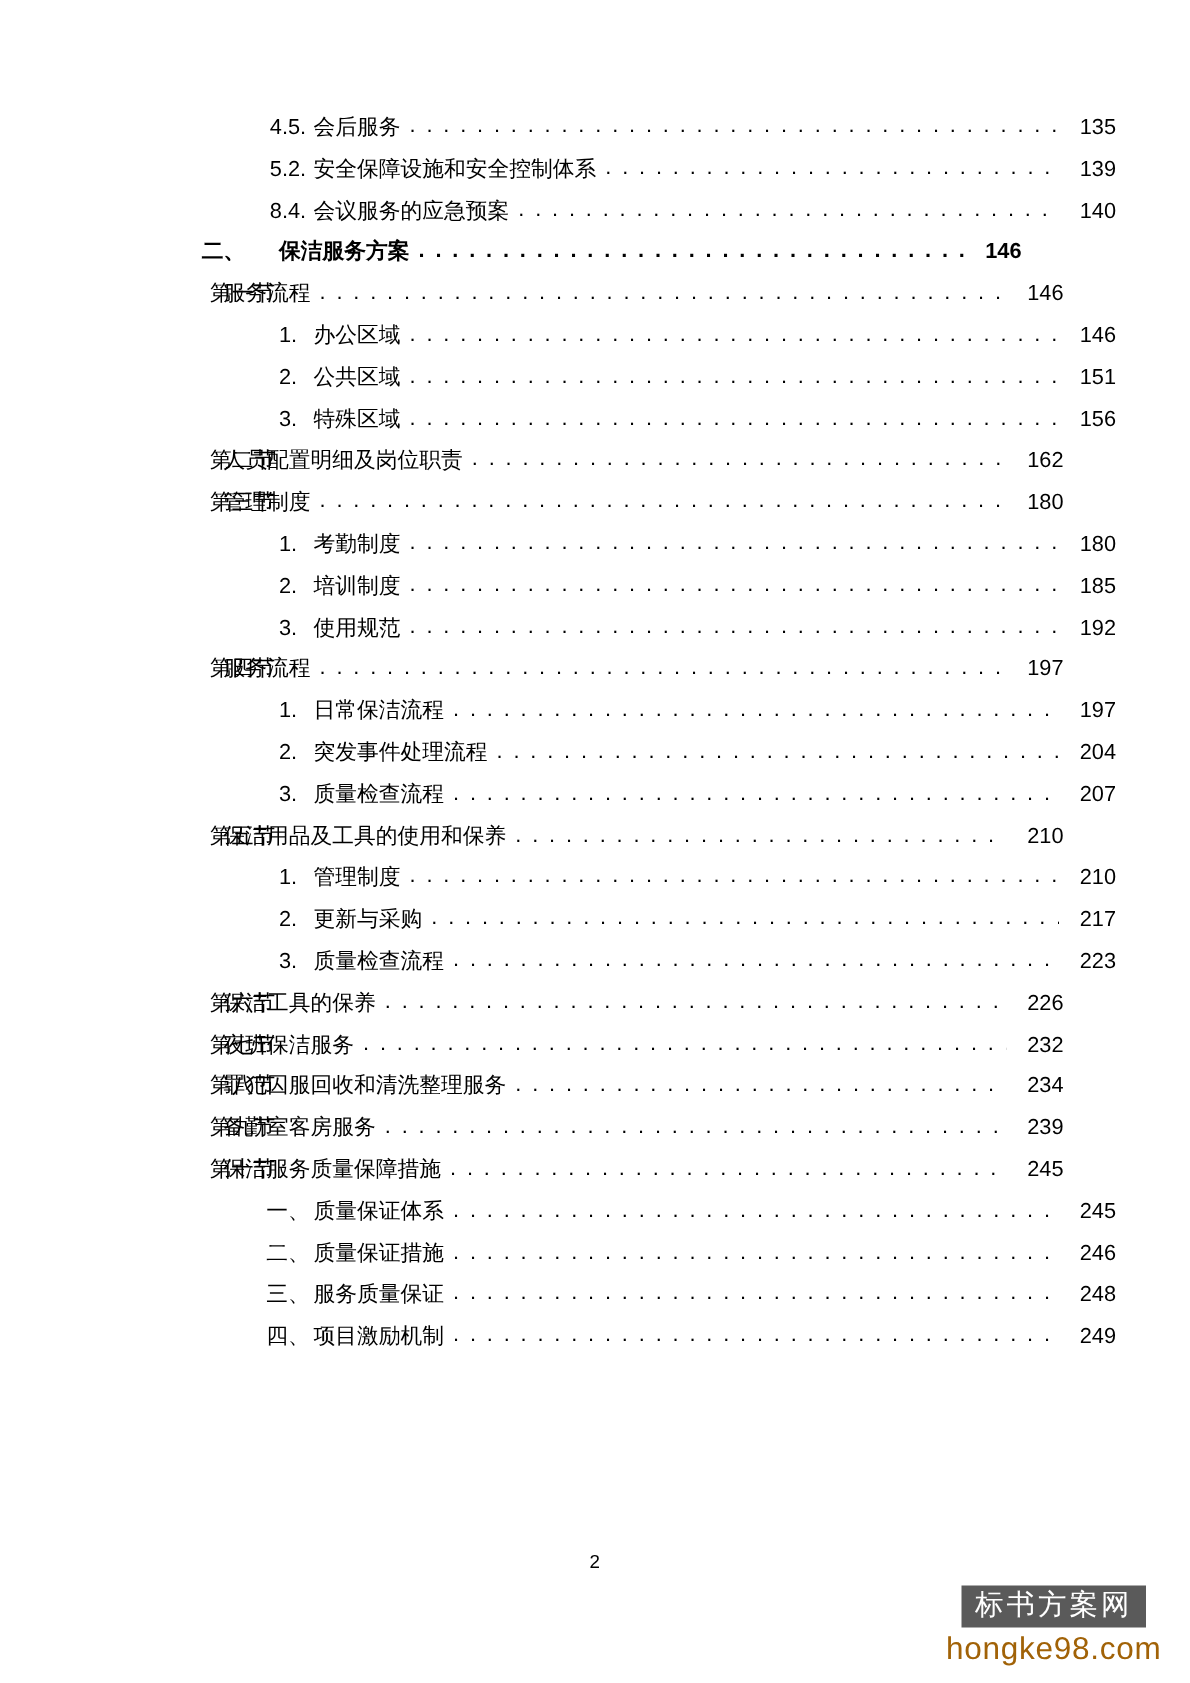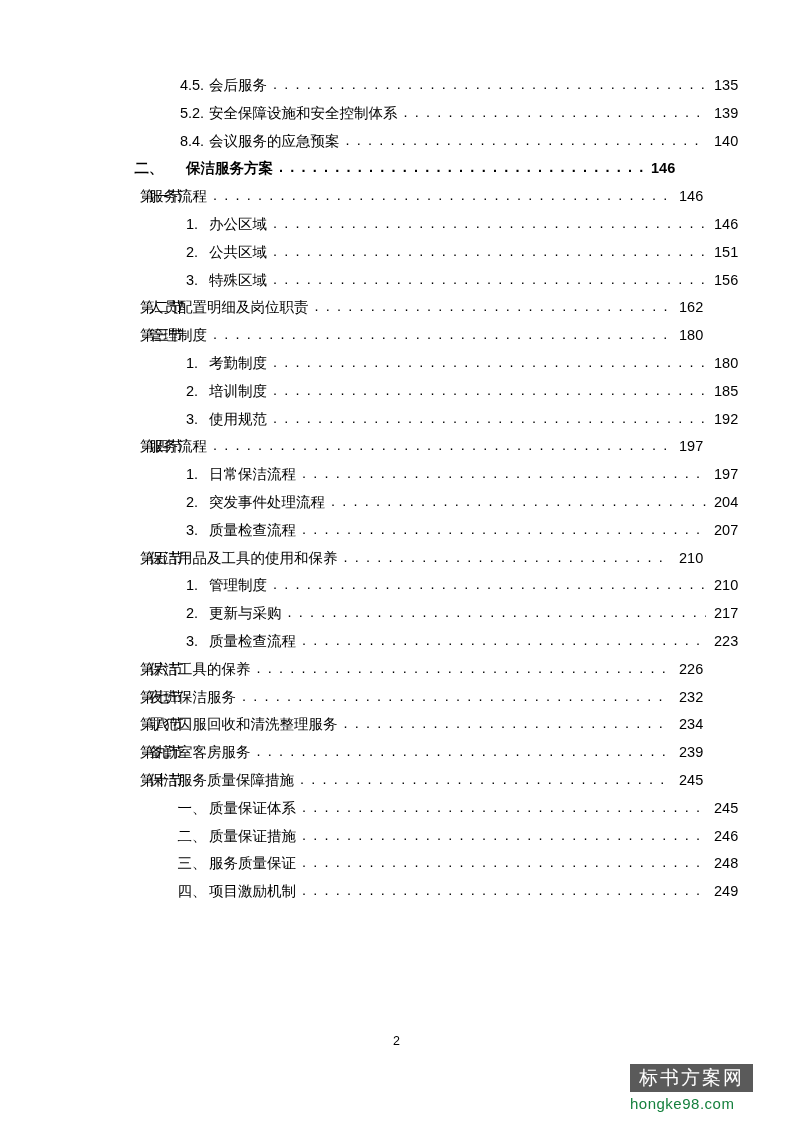--- a/index.html
+++ b/index.html
@@ -52,21 +52,21 @@
     white-space: nowrap;
     font-size: 14.5px;
     letter-spacing: 1.6px;
     color: #000;
     margin: 0 2px;
     position: relative;
     top: -1px;
   }
   .toc-row .page-no {
     flex: 0 0 auto;
-    text-align: left;
+    text-align: right;
     min-width: 30px;
     padding-left: 6px;
   }
 
   
   .lvl-sub3 { padding-left: 63px; }   
   .lvl-top  { padding-left: 0px; }    
   .lvl-sec  { padding-left: 28px; }   
   .lvl-item { padding-left: 63px; }   
 
@@ -92,36 +92,37 @@
     text-align: center;
     font-size: 12.5px;
     color: #000;
   }
 
   .watermark {
     position: absolute;
     right: 18px;
     bottom: 10px;
     width: 145px;
+    text-align: center;
     user-select: none;
   }
   .watermark .wm-main {
     display: inline-block;
     background: #5a5a5a;
     color: #ffffff;
     font-size: 19px;
     letter-spacing: 2px;
     padding: 4px 9px 5px 9px;
     font-family: "Liberation Sans", sans-serif;
     line-height: 1;
   }
   .watermark .wm-sub {
     display: block;
-    color: #15803d;
-    font-size: 15px;
+    color: #a16207;
+    font-size: 21px;
     letter-spacing: 0.5px;
     margin-top: 3px;
     font-family: "Liberation Sans", sans-serif;
   }
 </style>
 </head>
 <body>
 
 <div class="page">
 

